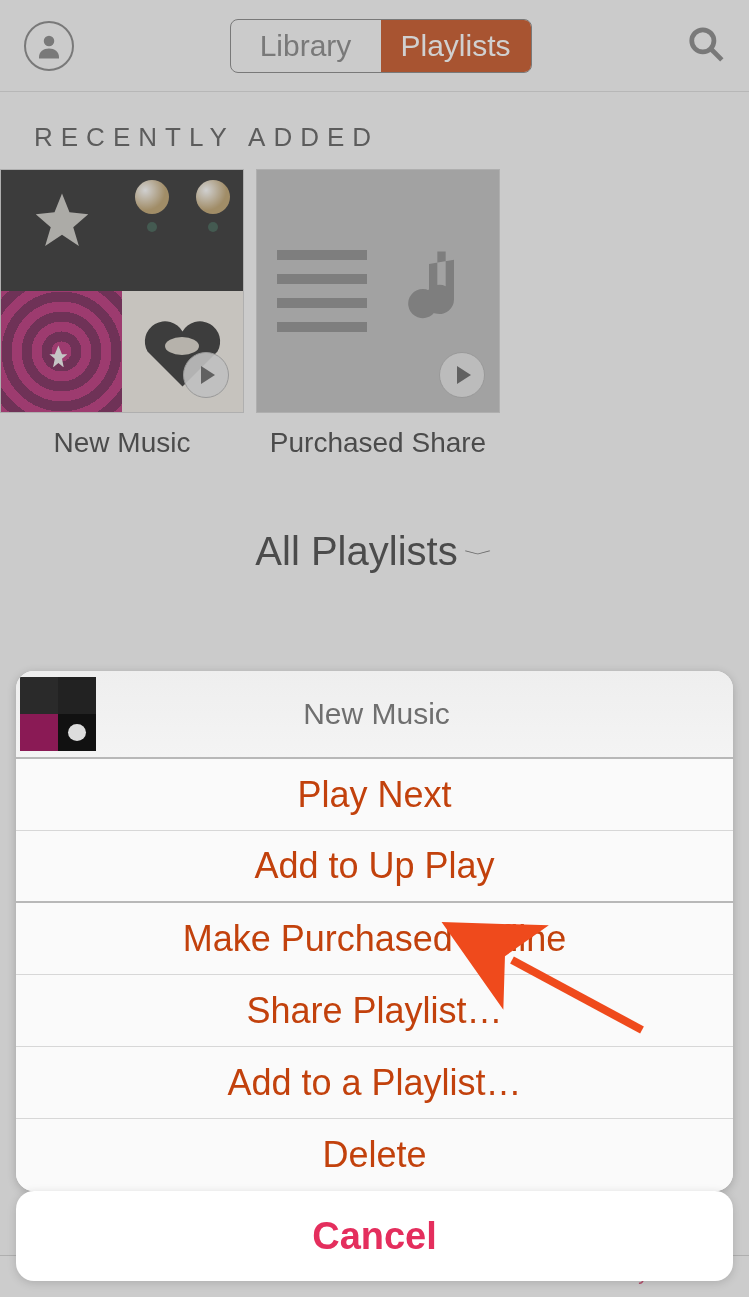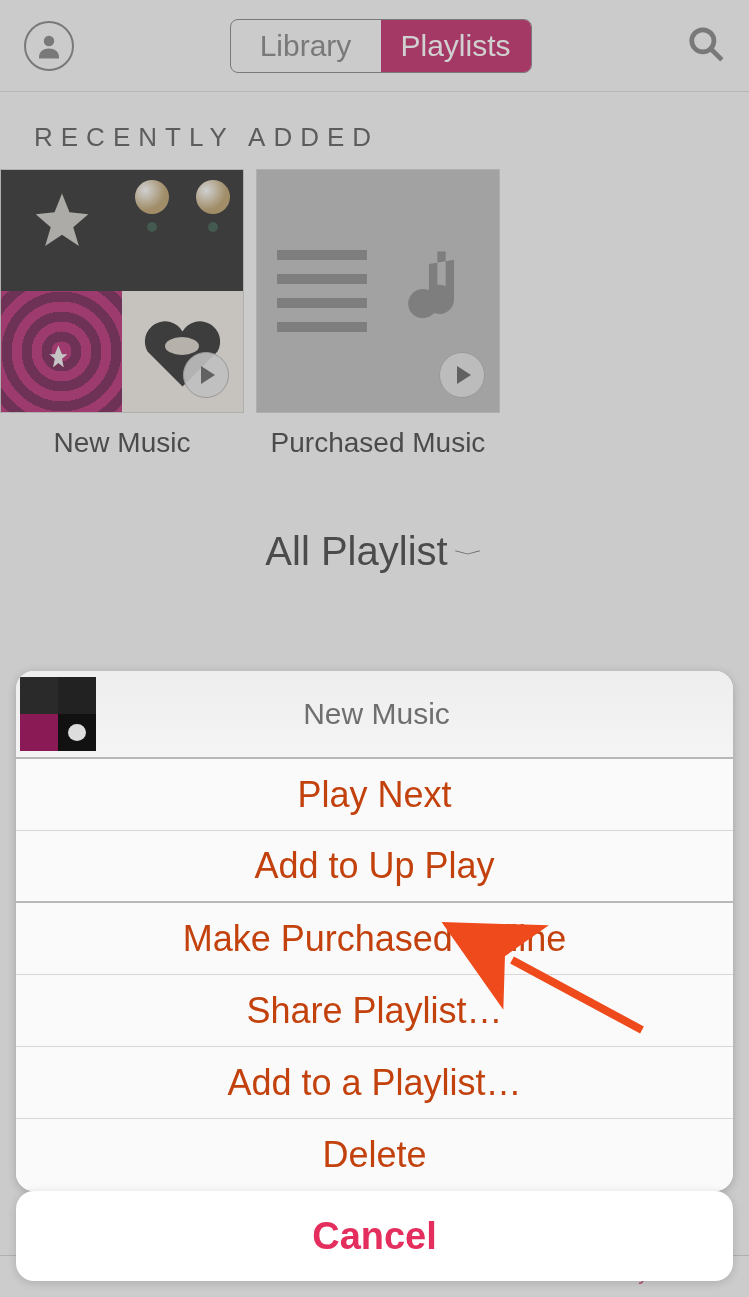--- a/index.html
+++ b/index.html
@@ -10,21 +10,21 @@
   .dim-layer { position: absolute; inset: 0; background: #f7f7f7; }
   .dim-overlay { position: absolute; inset: 0; background: rgba(120,120,120,0.35); pointer-events: none; }
 
   
   .toolbar { height: 92px; border-bottom: 1px solid #d9d9d9; display: flex; align-items: center; justify-content: space-between; padding: 0 24px; }
   .profile-circle { width: 50px; height: 50px; border-radius: 50%; border: 2px solid #7a7a7a; display:flex; align-items:center; justify-content:center; }
   .profile-circle svg { width: 30px; height: 30px; fill: #7a7a7a; }
 
   .seg { display:flex; border:1px solid #7a7a7a; border-radius:8px; overflow:hidden; height:54px; }
   .seg > div { width:150px; display:flex; align-items:center; justify-content:center; font-size:30px; color:#7a7a7a; }
-  .seg > div.active { background:#be185d; color:#fff; }
+  .seg > div.active { background:#c2410c; color:#fff; }
 
   .search-icon svg { width:38px; height:38px; stroke:#7a7a7a; fill:none; stroke-width:3; }
 
   
   .section-title { font-size:26px; font-weight:500; letter-spacing:8px; color:#4e4e4e; padding:30px 0 16px 34px; }
 
   .row { display:flex; gap:12px; padding-left:0; }
   .card { width:244px; }
   .card .art { width:244px; height:244px; border:1px solid #ccc; position:relative; }
   .card .label { text-align:center; font-size:28px; color:#333; padding-top:14px; font-weight:400; }
@@ -136,26 +136,26 @@
               <span></span>
               <span></span>
               <span></span>
             </div>
           <div class="note"><svg viewBox="0 0 24 24">
                 <path d="M14 3v12.5a3.5 3.5 0 1 1-2-3.16V6l6-1v9.5a3.5 3.5 0 1 1-2-3.16V3z"></path>
               </svg></div>
         </div>
         <div class="play-btn"></div>
       </div>
-      <div class="label">Purchased Music</div>
+      <div class="label">Purchased Share</div>
     </div>
   </div>
 
   <div class="all-playlists">
-    <span>All Playlist</span><span class="chev">﹀</span>
+    <span>All Playlists</span><span class="chev">﹀</span>
   </div>
 
   <div class="tabbar">
     <div>For You</div>
     <div>New</div>
     <div>Radio</div>
     <div>Connect</div>
     <div class="act">My Music</div>
   </div>
 </div>

